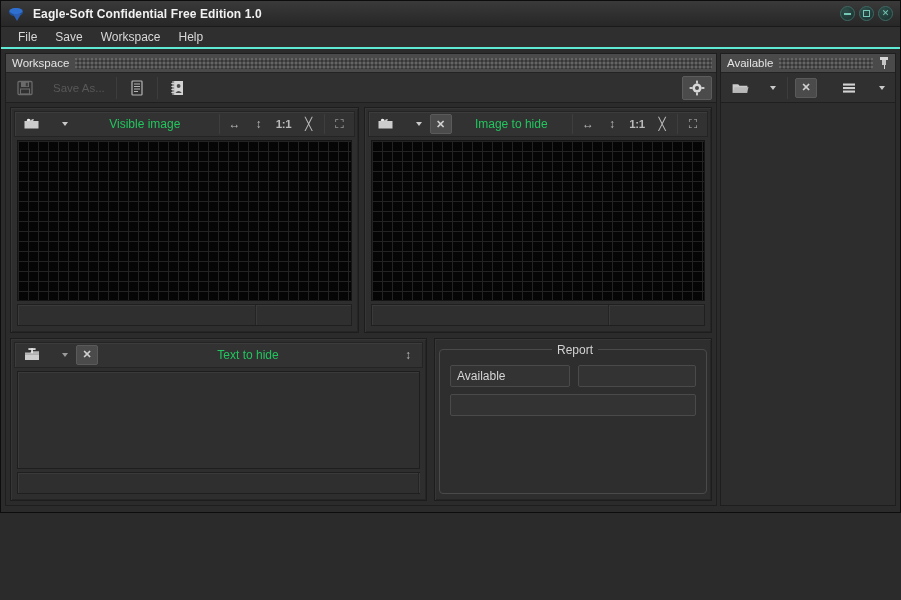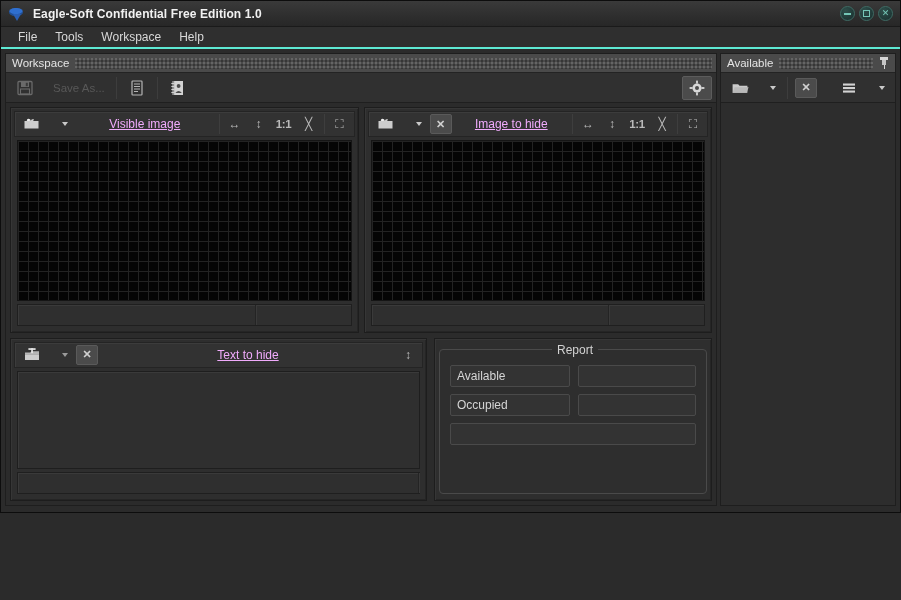--- a/index.html
+++ b/index.html
@@ -156,21 +156,21 @@
   
   .img-head {
     height: 26px; flex: 0 0 26px;
     background: #323232;
     border: 1px solid #242424;
     box-shadow: inset 1px 1px 0 #3c3c3c;
     display: flex; align-items: center; padding: 0 2px;
   }
   .img-title {
     flex: 1 1 auto; text-align: center;
-    color: #f0abfc; font-size: 12px; white-space: nowrap; overflow: hidden; text-decoration: underline;
+    color: #22c55e; font-size: 12px; white-space: nowrap; overflow: hidden;
   }
   .hsep { width: 1px; height: 20px; background: #1f1f1f; border-right:1px solid #3e3e3e; margin:0 3px; flex:0 0 auto;}
   .zbtn {
     width: 24px; height: 22px; display:flex; align-items:center; justify-content:center;
     color: #b9b9b9; font-size: 12px; border:1px solid transparent; border-radius:2px;
     flex:0 0 auto; cursor:default;
   }
   .zbtn.txt { font-size: 11.5px; font-weight: bold; letter-spacing:-.3px; width:26px;}
   .xbtn {
     width: 22px; height: 20px; background:#4b4b4b; border:1px solid #5a5a5a; border-radius:2px;
@@ -256,21 +256,21 @@
         </div>
       <div class="win-btn">
           <span class="glyph-max"></span>
         </div>
       <div class="win-btn">✕</div>
     </div>
   </div>
 
   <div class="menubar">
     <div class="menu-item">File</div>
-    <div class="menu-item">Tools</div>
+    <div class="menu-item">Save</div>
     <div class="menu-item">Workspace</div>
     <div class="menu-item">Help</div>
   </div>
 
   <div class="body-area">
 
     <div class="dock ws-dock">
 
       <div class="dock-caption">
         <span class="cap-label">Workspace</span>
@@ -433,24 +433,20 @@
           </div>
 
           <div class="sunken report-outer">
             <fieldset class="report">
               <legend>Report</legend>
               <div class="rrow">
                 <div class="rlabel">Available</div>
                 <div class="rvalue"></div>
               </div>
               <div class="rrow">
-                <div class="rlabel">Occupied</div>
-                <div class="rvalue"></div>
-              </div>
-              <div class="rrow">
                 <div class="rvalue"></div>
               </div>
             </fieldset>
           </div>
 
         </div>
       </div>
     </div>
 
     <div class="dock explorer">

